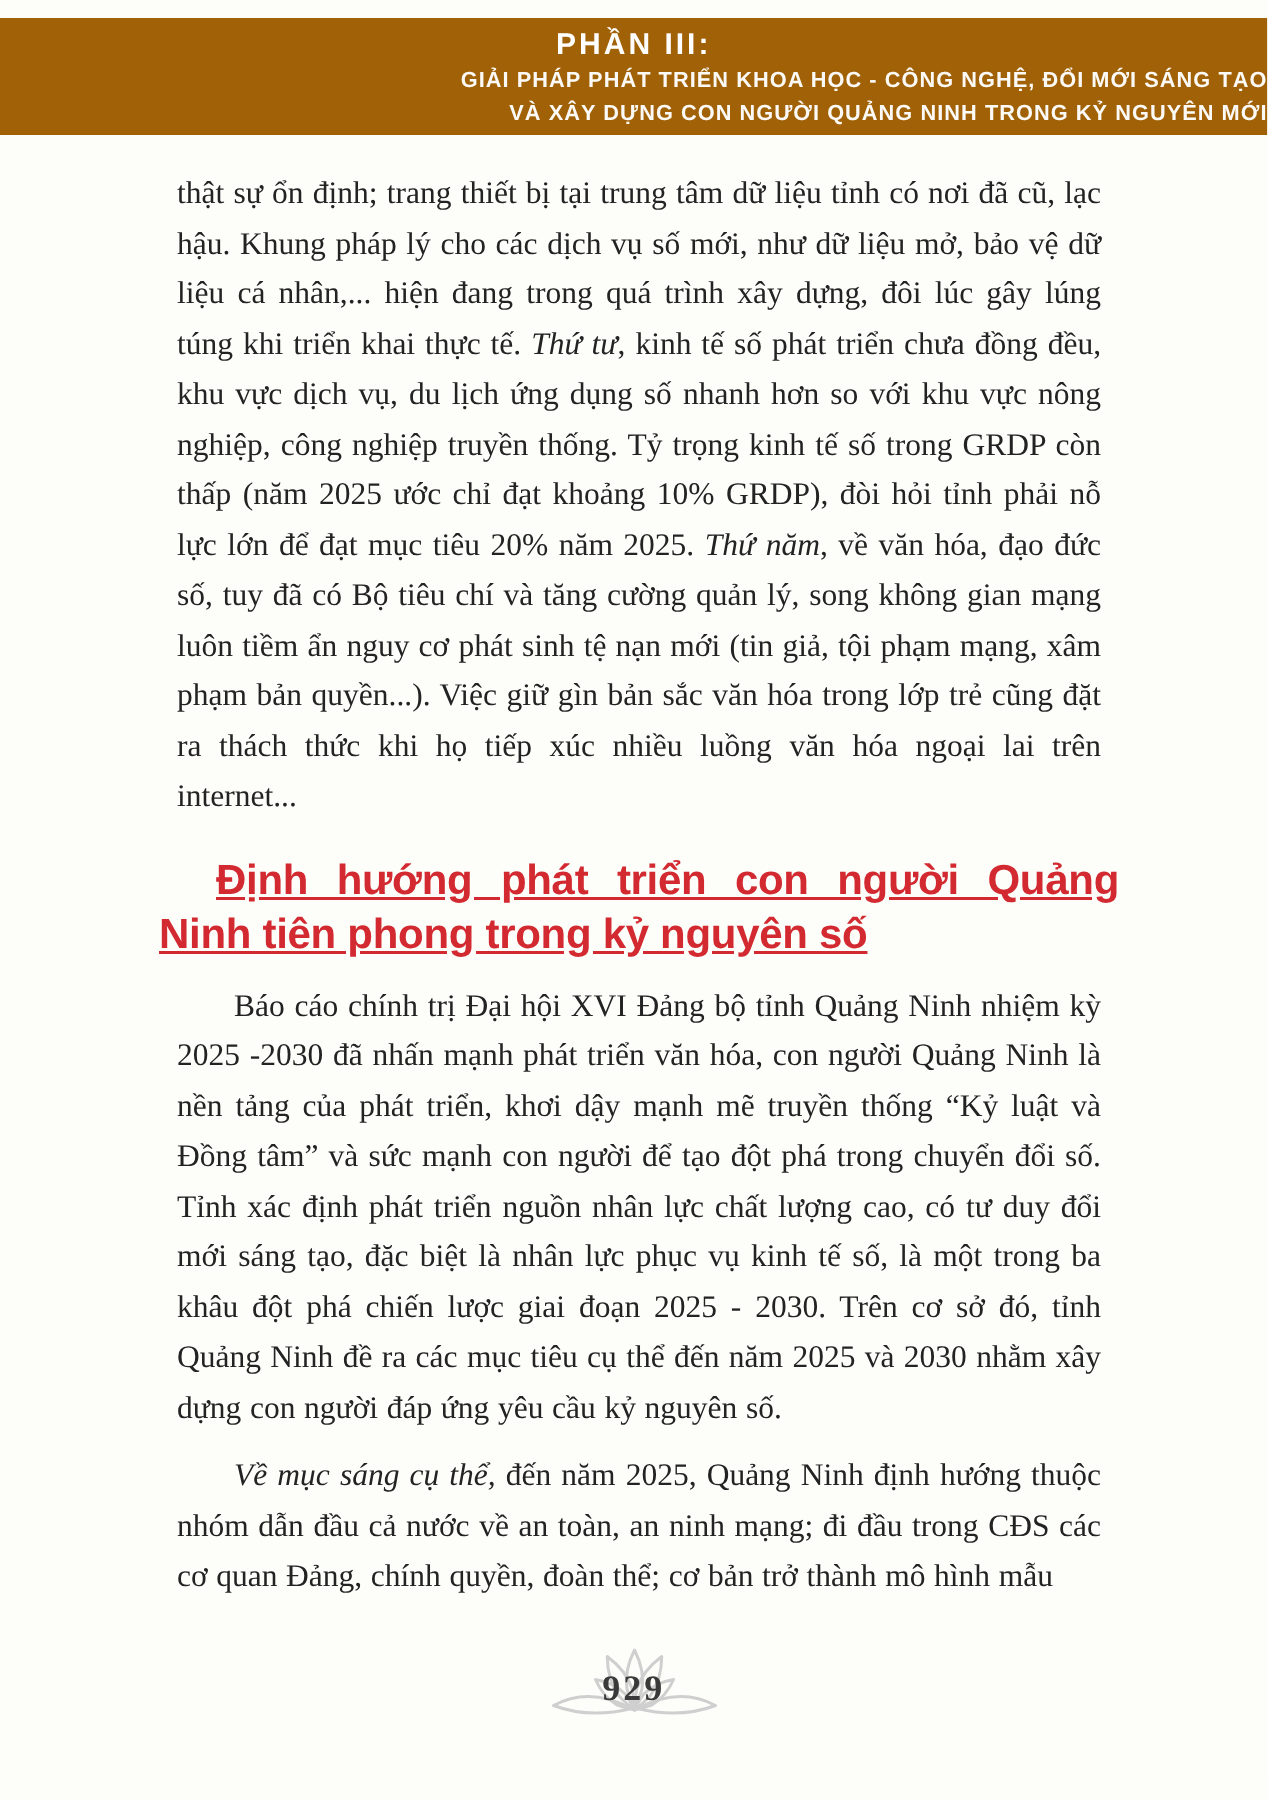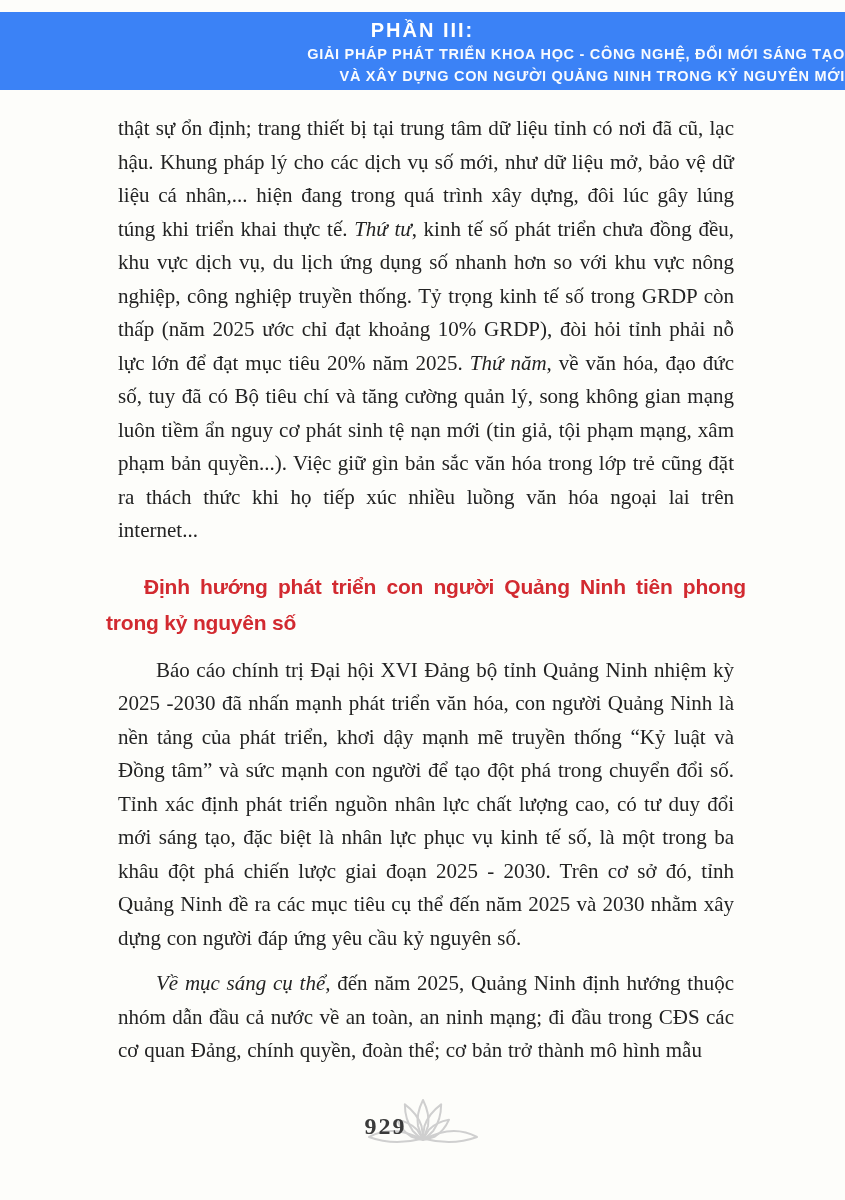--- a/index.html
+++ b/index.html
@@ -49,58 +49,60 @@
     text-align: justify;
     word-spacing: 0.5px;
   }
   .para.indent { text-indent: 38px; }
   .para + .para { margin-top: 6px; }
   .para .it { font-style: italic; }
   .heading {
     margin: 21px 0 13px 0;
     font-family: "Liberation Sans", sans-serif;
     font-weight: bold;
-    font-size: 21px;
+    font-size: 28px;
     line-height: 36px;
     letter-spacing: -0.2px;
     text-indent: 38px;
     text-align: justify;
+    text-decoration: underline;
   }
   
   .footer {
     position: absolute;
     top: 1096px;
     left: 0;
     width: 100%;
     display: flex;
     justify-content: center;
   }
   .ornament-wrap {
     position: relative;
     width: 116px;
     height: 58px;
   }
   .ornament-wrap svg { position: absolute; left: 0; top: 0; }
   .pagenum {
     position: absolute;
     left: 0; right: 0;
     top: 17px;
+    text-align: center;
     font-family: "Liberation Serif", serif;
     font-weight: bold;
     font-size: 24px;
     letter-spacing: 2px;
     color: #3a3a3a;
   }
 </style>
 </head>
 <body>
 
 <div class="page" style="background: rgb(253, 253, 250); color: rgb(35, 35, 35);">
 
-  <header class="band" style="background: #3b82f6; margin-top: 12px;">
+  <header class="band" style="background: #a16207; margin-top: 12px;">
     <div class="part">PHẦN III:</div>
     <div class="sub">GIẢI PHÁP PHÁT TRIỂN KHOA HỌC - CÔNG NGHỆ, ĐỔI MỚI SÁNG TẠO</div>
     <div class="sub">VÀ XÂY DỰNG CON NGƯỜI QUẢNG NINH TRONG KỶ NGUYÊN MỚI</div>
   </header>
 
   <main class="content">
     <p class="para"><span>thật sự ổn định; trang thiết bị tại trung tâm dữ liệu tỉnh có nơi đã cũ, lạc hậu. Khung pháp lý cho các dịch vụ số mới, như dữ liệu mở, bảo vệ dữ liệu cá nhân,... hiện đang trong quá trình xây dựng, đôi lúc gây lúng túng khi triển khai thực tế. </span><span class="it">Thứ tư</span><span>, kinh tế số phát triển chưa đồng đều, khu vực dịch vụ, du lịch ứng dụng số nhanh hơn so với khu vực nông nghiệp, công nghiệp truyền thống. Tỷ trọng kinh tế số trong GRDP còn thấp (năm 2025 ước chỉ đạt khoảng 10% GRDP), đòi hỏi tỉnh phải nỗ lực lớn để đạt mục tiêu 20%  năm 2025. </span><span class="it">Thứ năm</span><span>, về văn hóa, đạo đức số, tuy đã có Bộ tiêu chí và tăng cường quản lý, song không gian mạng luôn tiềm ẩn nguy cơ phát sinh tệ nạn mới (tin giả, tội phạm mạng, xâm phạm bản quyền...). Việc giữ gìn bản sắc văn hóa trong lớp trẻ cũng đặt ra thách thức khi họ tiếp xúc nhiều luồng văn hóa ngoại lai trên internet...</span></p>
 
     <h2 class="heading" style="color: rgb(210, 42, 48);">Định hướng phát triển con người Quảng Ninh tiên phong trong kỷ nguyên số</h2>
 

